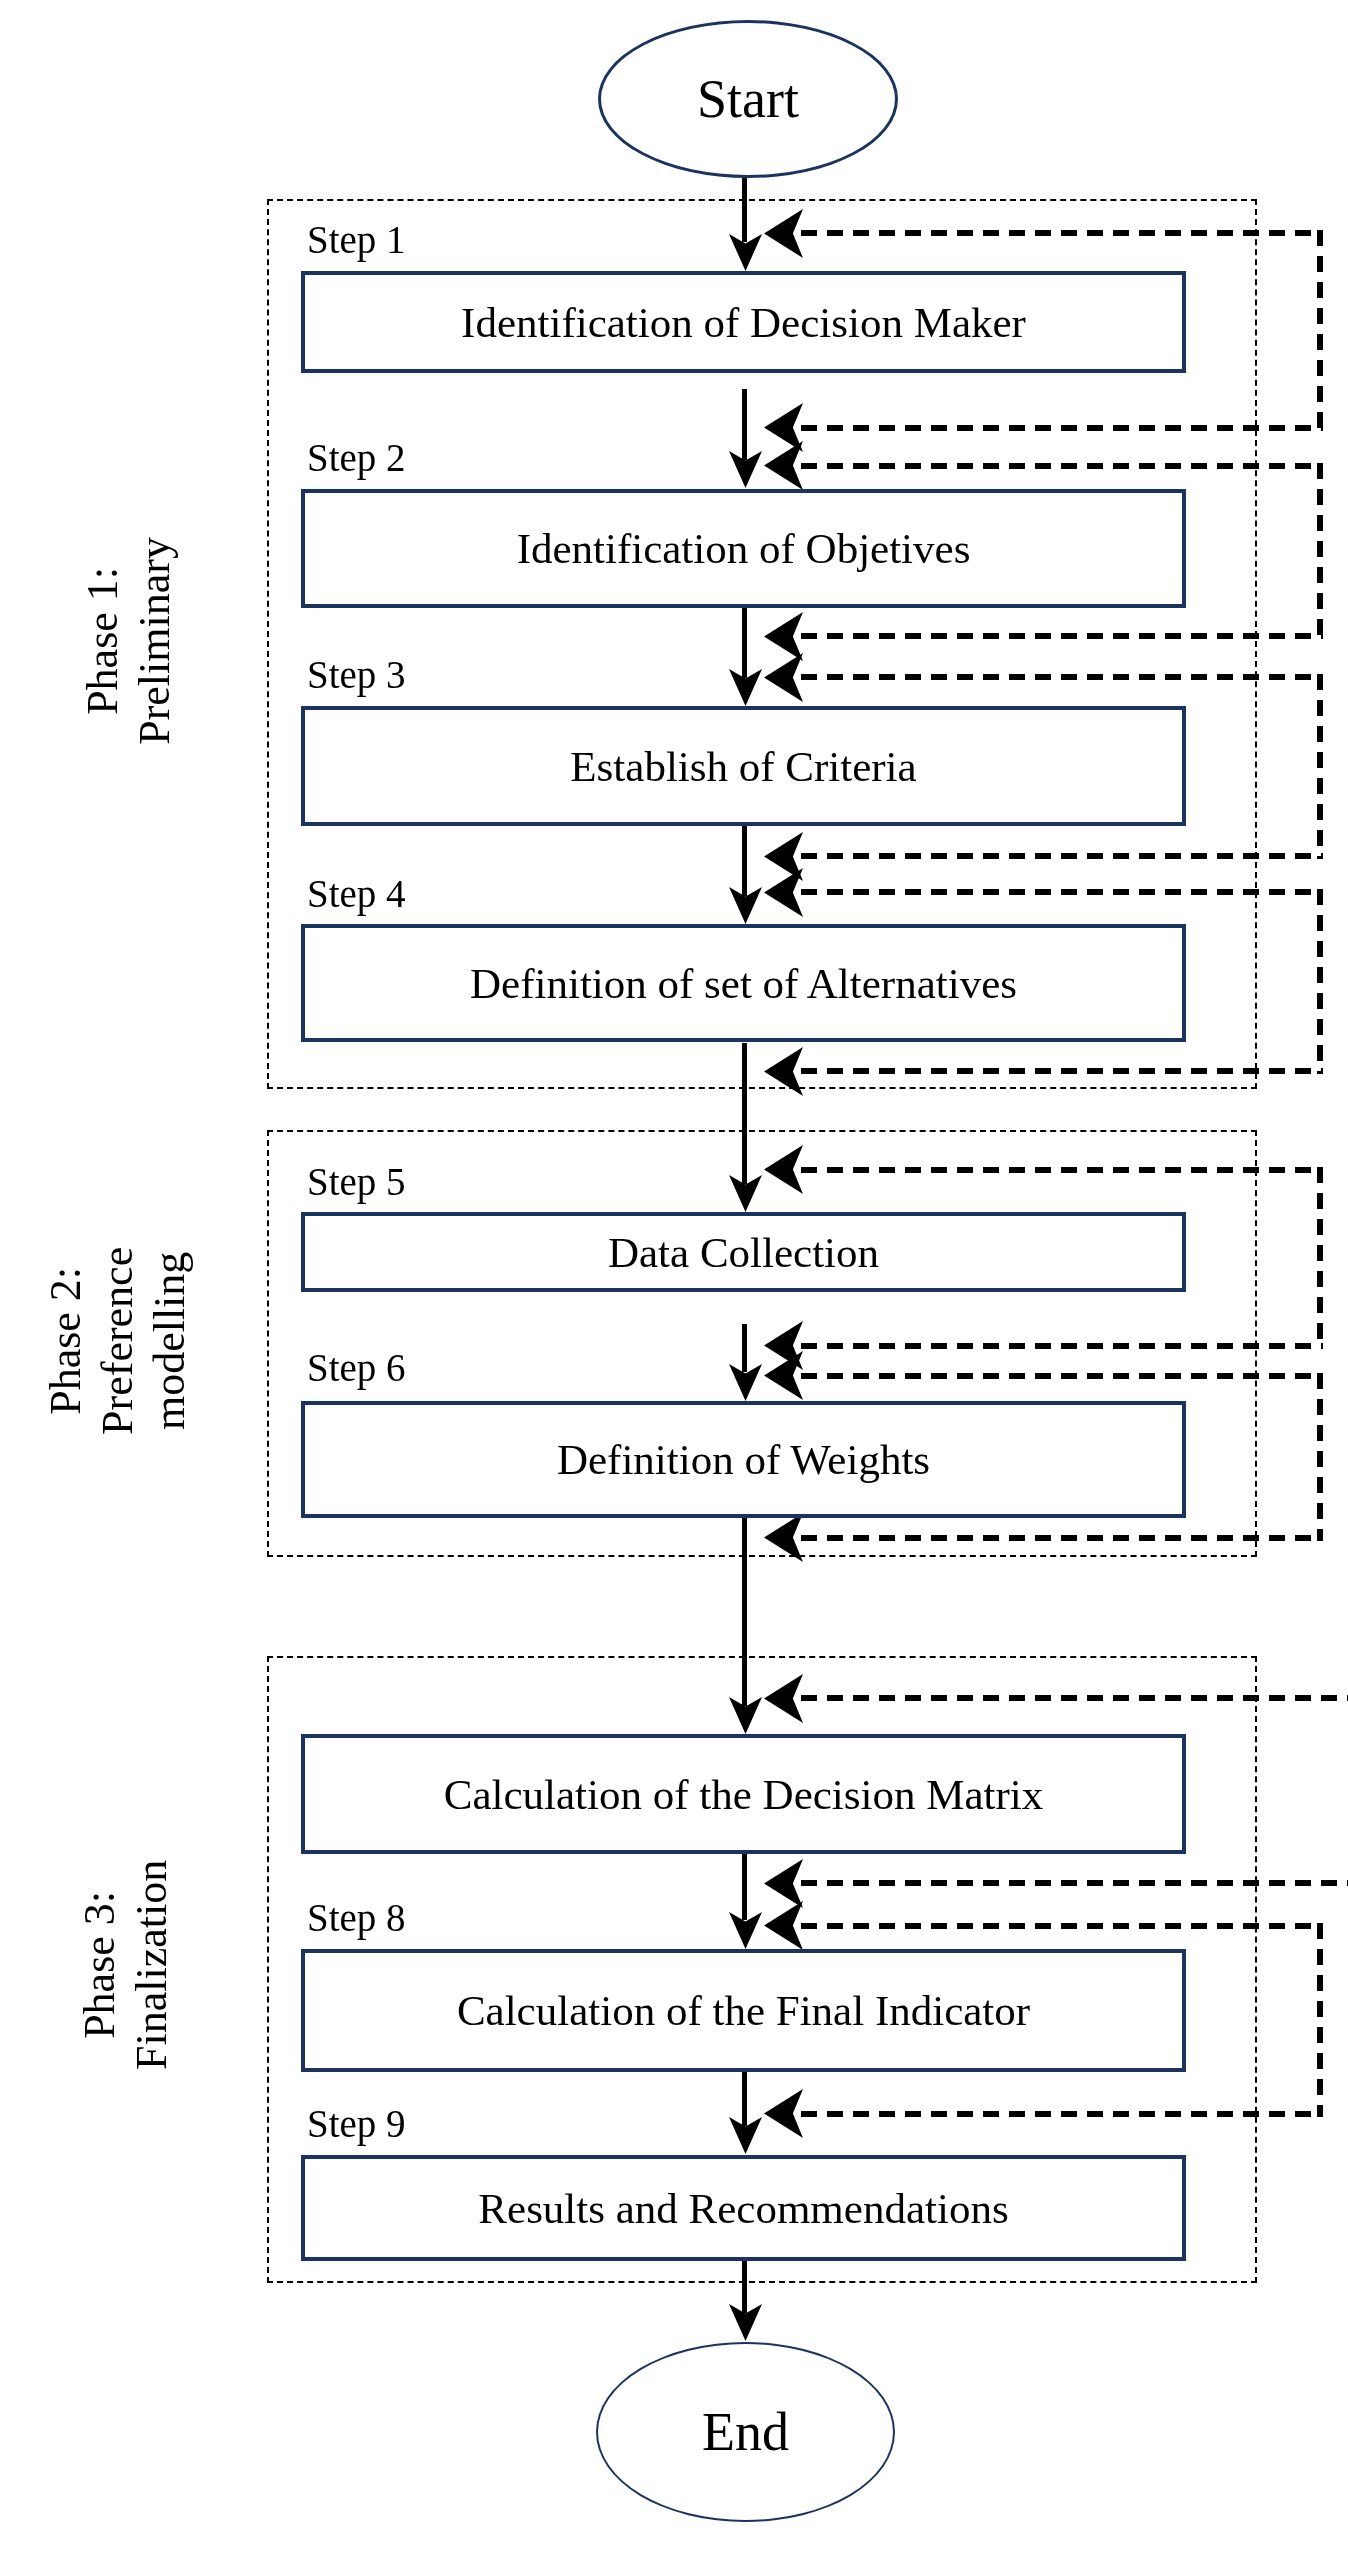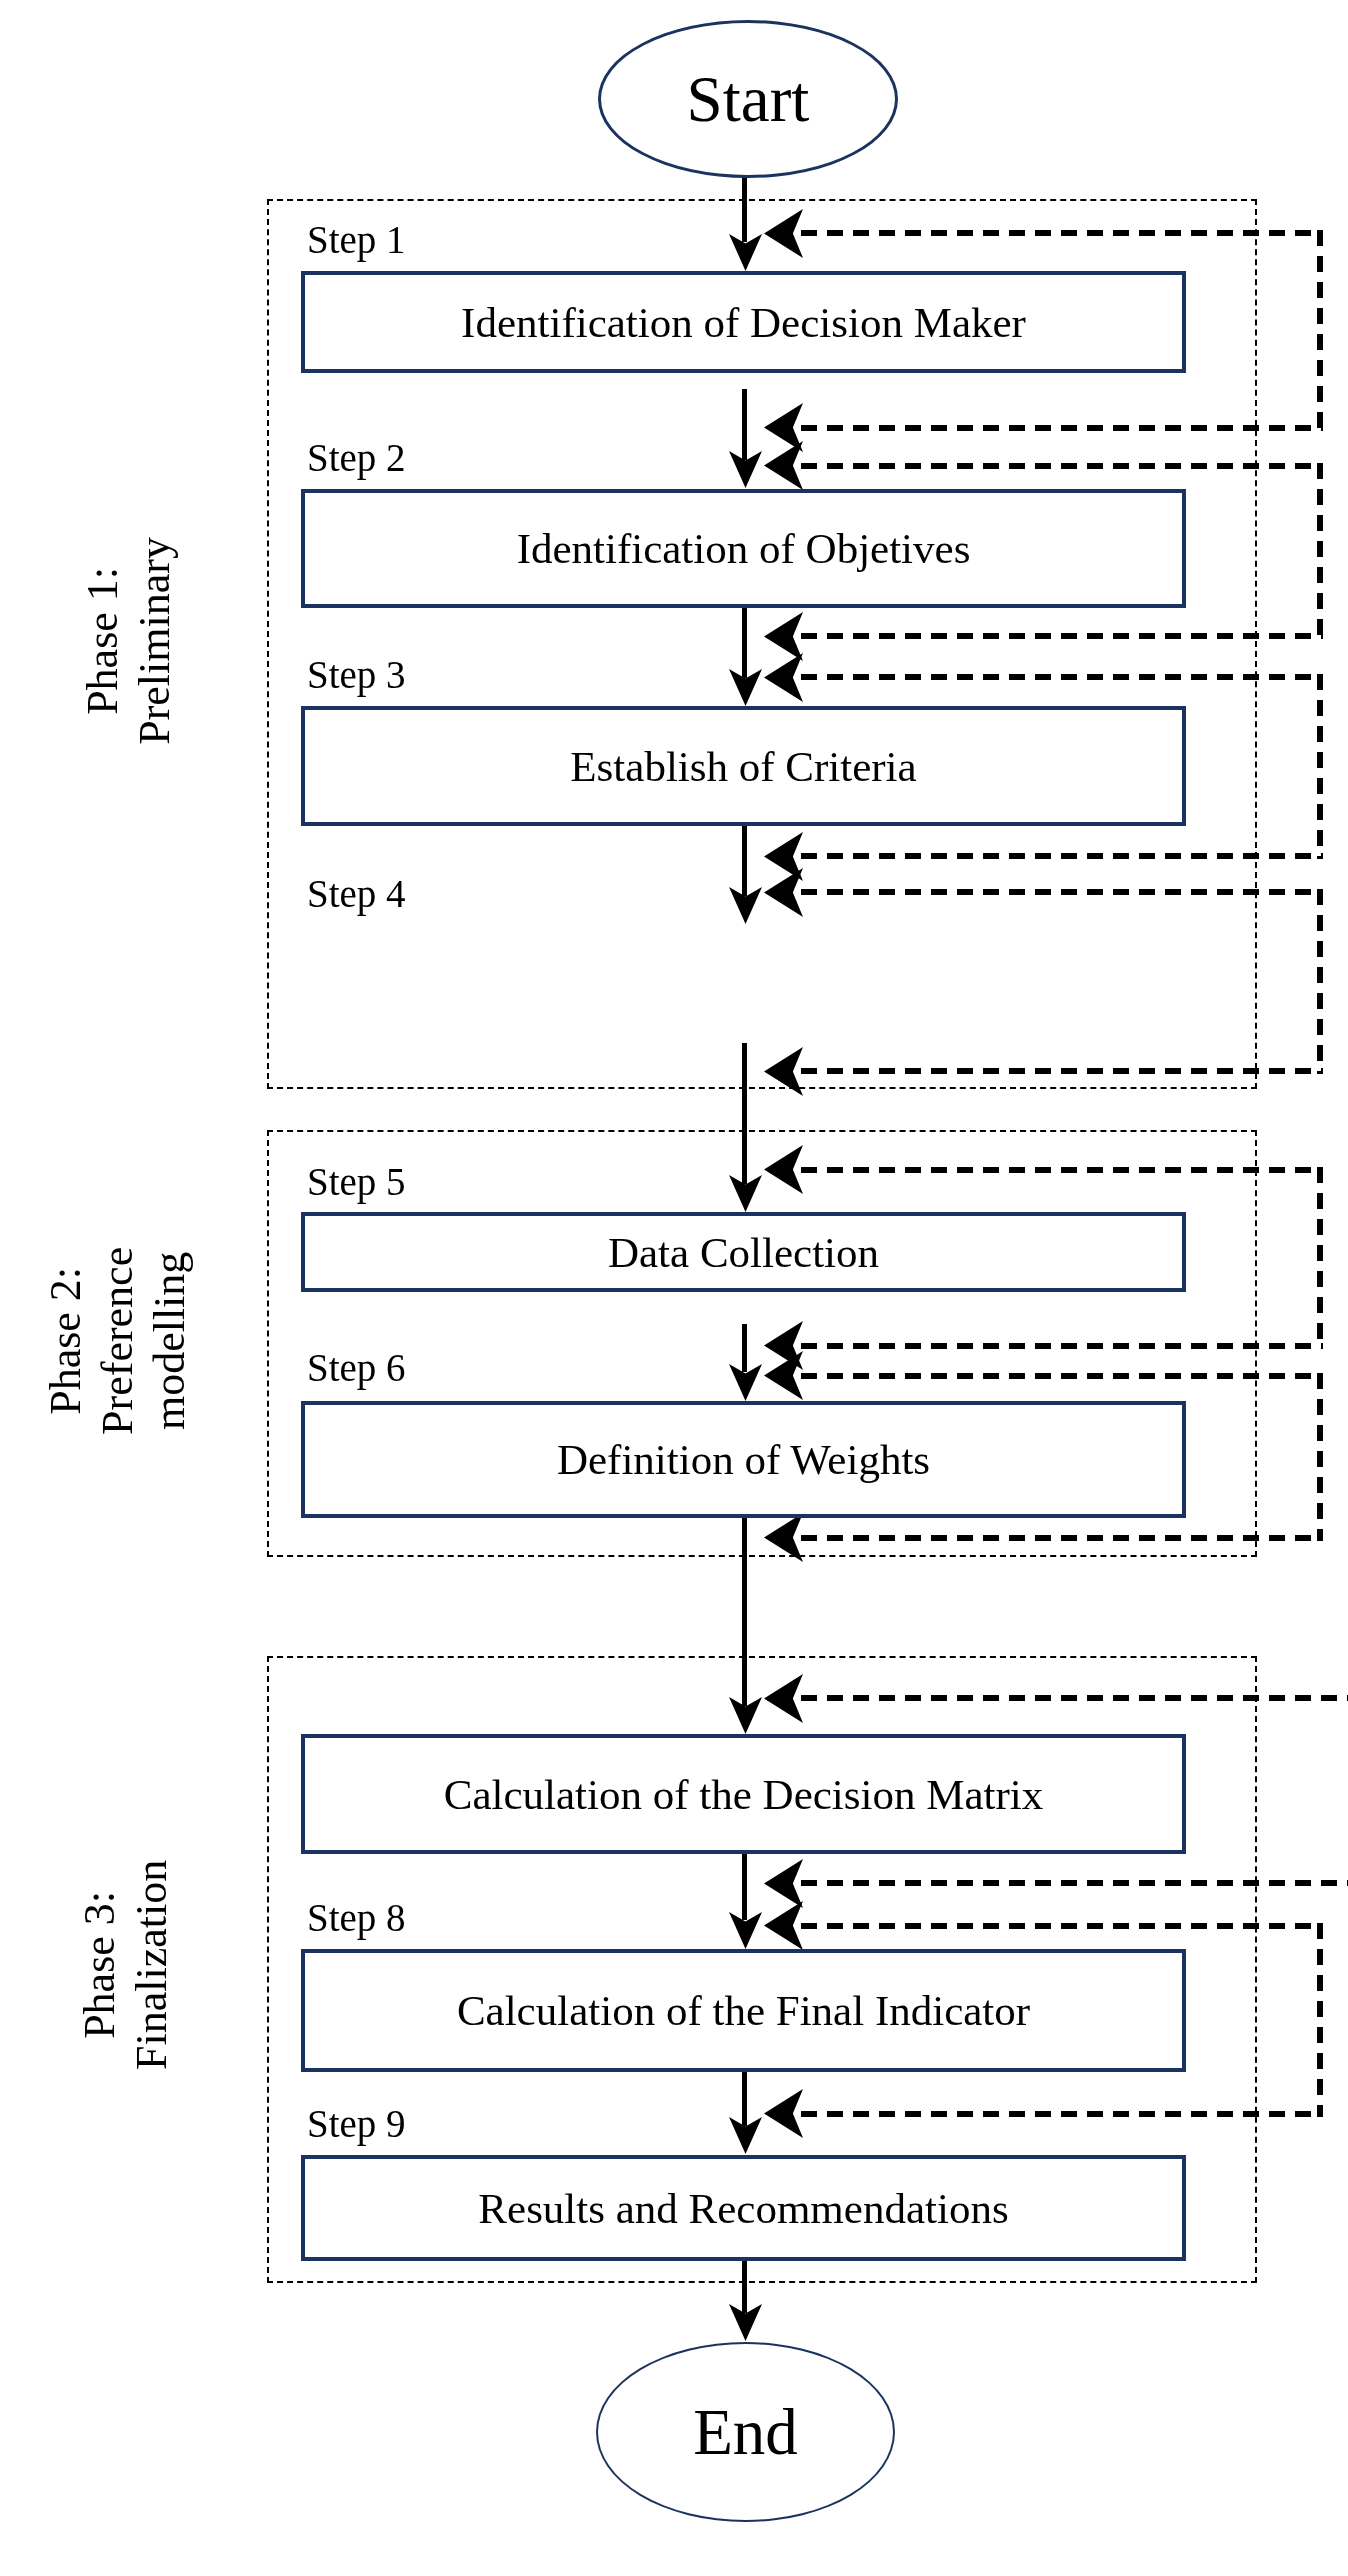--- a/index.html
+++ b/index.html
@@ -15,21 +15,21 @@
     color:var(--ink);
     overflow:hidden;
   }
   
   .terminal{
     position:absolute;
     border:3.6px solid var(--accent);
     border-radius:50%;
     background:#ffffff;
     display:flex;align-items:center;justify-content:center;
-    font-size:65px;
+    font-size:54px;
     z-index:6;
   }
   
   .phase{
     position:absolute;
     border:2.1px dashed var(--ink);
     background:transparent;
     z-index:1;
   }
   .phase-label{
@@ -128,20 +128,23 @@
   <div class="step-label" style="top:2101px;">Step 9</div>
 
   <div class="step-box" style="top:271px;height:102px;">
       <span>Identification of Decision Maker</span>
     </div>
   <div class="step-box" style="top:489px;height:119px;">
       <span>Identification of Objetives</span>
     </div>
   <div class="step-box" style="top:706px;height:120px;">
       <span>Establish of Criteria</span>
+    </div>
+  <div class="step-box" style="top:924px;height:118px;">
+      <span>Definition of set of Alternatives</span>
     </div>
   <div class="step-box" style="top:1212px;height:80px;">
       <span>Data Collection</span>
     </div>
   <div class="step-box" style="top:1401px;height:117px;">
       <span>Definition of Weights</span>
     </div>
   <div class="step-box" style="top:1734px;height:120px;">
       <span>Calculation of the Decision Matrix</span>
     </div>

